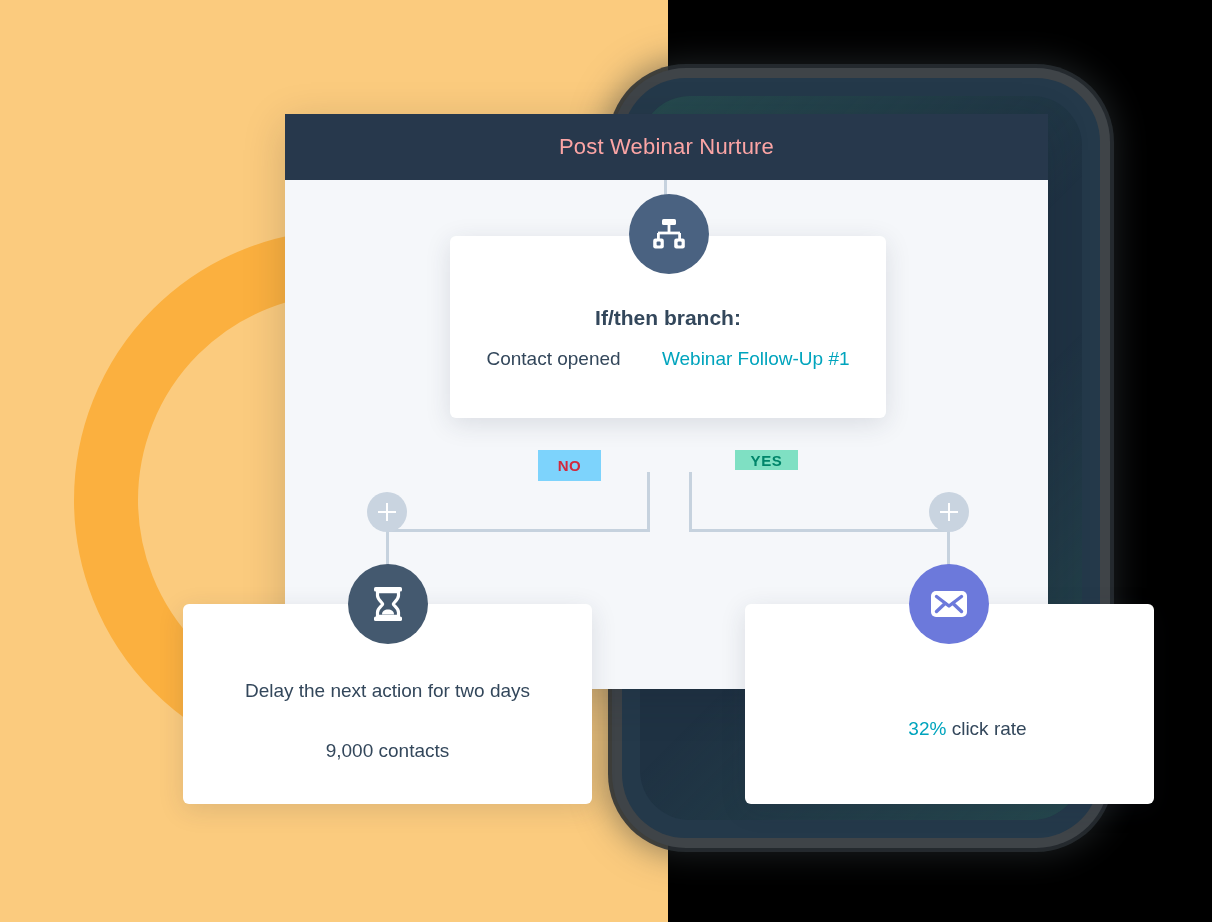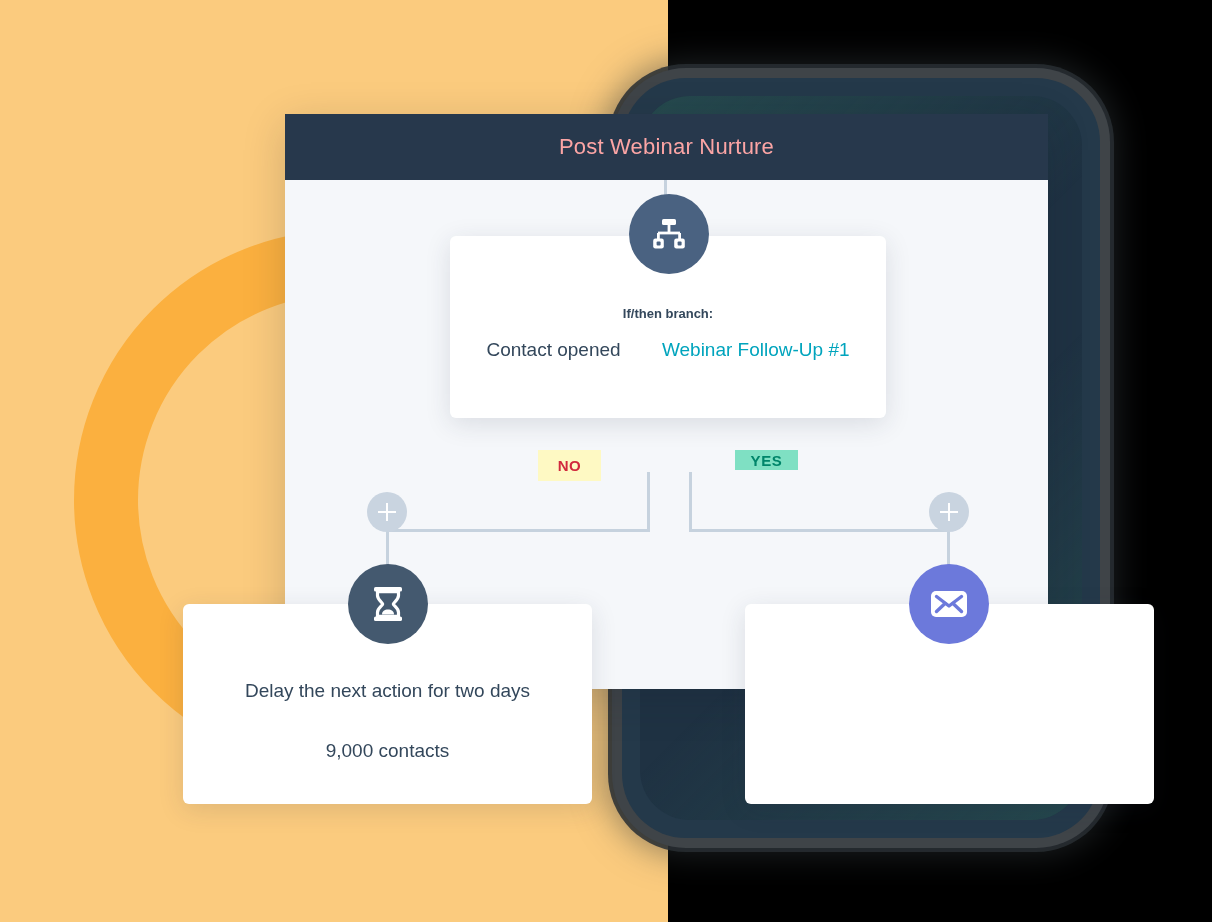--- a/index.html
+++ b/index.html
@@ -113,38 +113,38 @@
   }
   .card-delay{
     left:183px;top:604px;width:409px;height:200px;
     padding-top:76px;box-sizing:border-box;
   }
   .card-email{
     left:745px;top:604px;width:409px;height:200px;
     padding-top:76px;box-sizing:border-box;
   }
   .card-title{
-    font-size:13px;color:#33475B;font-weight:700;margin:0 0 18px 0;
+    font-size:21px;color:#33475B;font-weight:700;margin:0 0 18px 0;
   }
   .card-line{
     font-size:19px;color:#33475B;font-weight:400;margin:0;
   }
   .card-line .bold{font-weight:400;margin-top:18px;}
   .teal{color:#00A4BD;margin-left:36px;}
   .teal-b{color:#00A4BD;font-weight:400;}
 
   
   .badge{
     position:absolute;z-index:26;
     font-size:15px;font-weight:700;letter-spacing:.6px;
     display:flex;align-items:center;justify-content:center;
   }
   .badge-no{
     left:538px;top:450px;width:63px;height:31px;
-    background:#fef9c3;color:#D1293D;
+    background:#7dd3fc;color:#D1293D;
   }
   .badge-yes{
     left:735px;top:450px;width:63px;height:20px;
     background:#7FE0C3;color:#00856A;
   }
 
   .ext-icon{display:inline-block;vertical-align:-2px;margin-left:5px;}
 </style>
 </head>
 <body>
@@ -232,15 +232,18 @@
 
   <div class="node-circle node-email">
     <svg width="40" height="32" viewBox="0 0 40 32" aria-hidden="true">
       <rect x="2" y="3" width="36" height="26" rx="5" fill="#FFFFFF"></rect>
       <path d="M7.5 8.5 L20 18 L32.5 8.5" fill="none" stroke="#6C79DB" stroke-width="3.4" stroke-linecap="round" stroke-linejoin="round"></path>
       <path d="M7.5 23.5 L16 15.5 M32.5 23.5 L24 15.5" fill="none" stroke="#6C79DB" stroke-width="3.4" stroke-linecap="round"></path>
     </svg>
   </div>
 
   <div class="card card-email">
+    <p class="card-line" style="margin-top:38px;">
+      <span class="teal">32%</span><span> click rate</span>
+    </p>
   </div>
 
 </div>
 
 </body></html>

